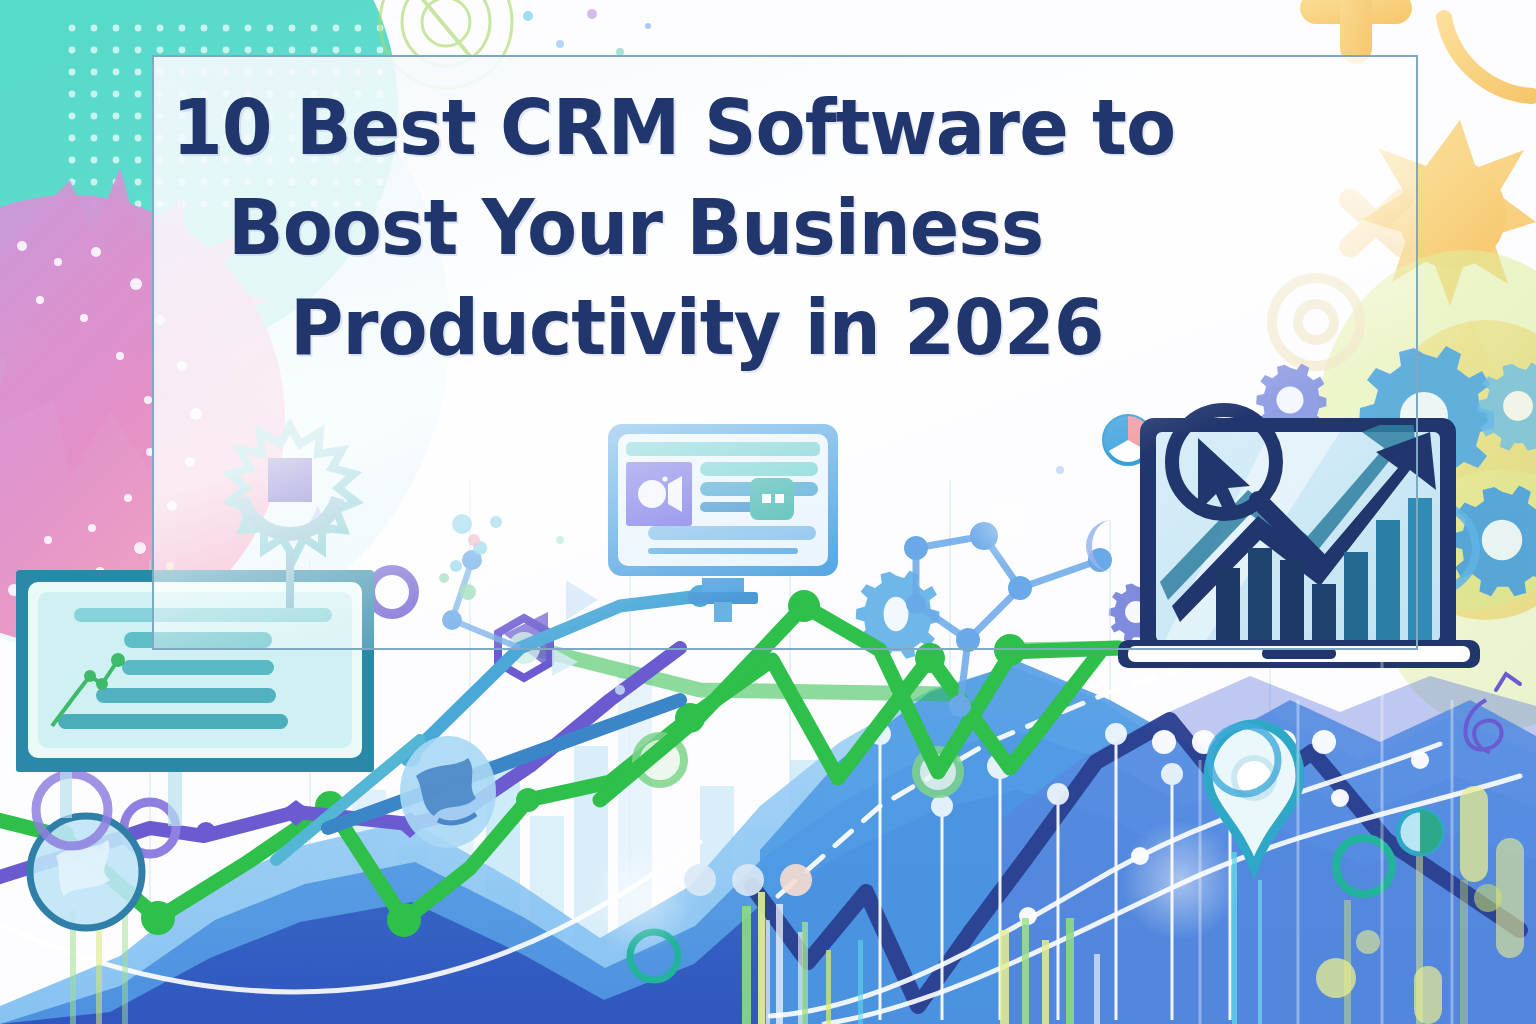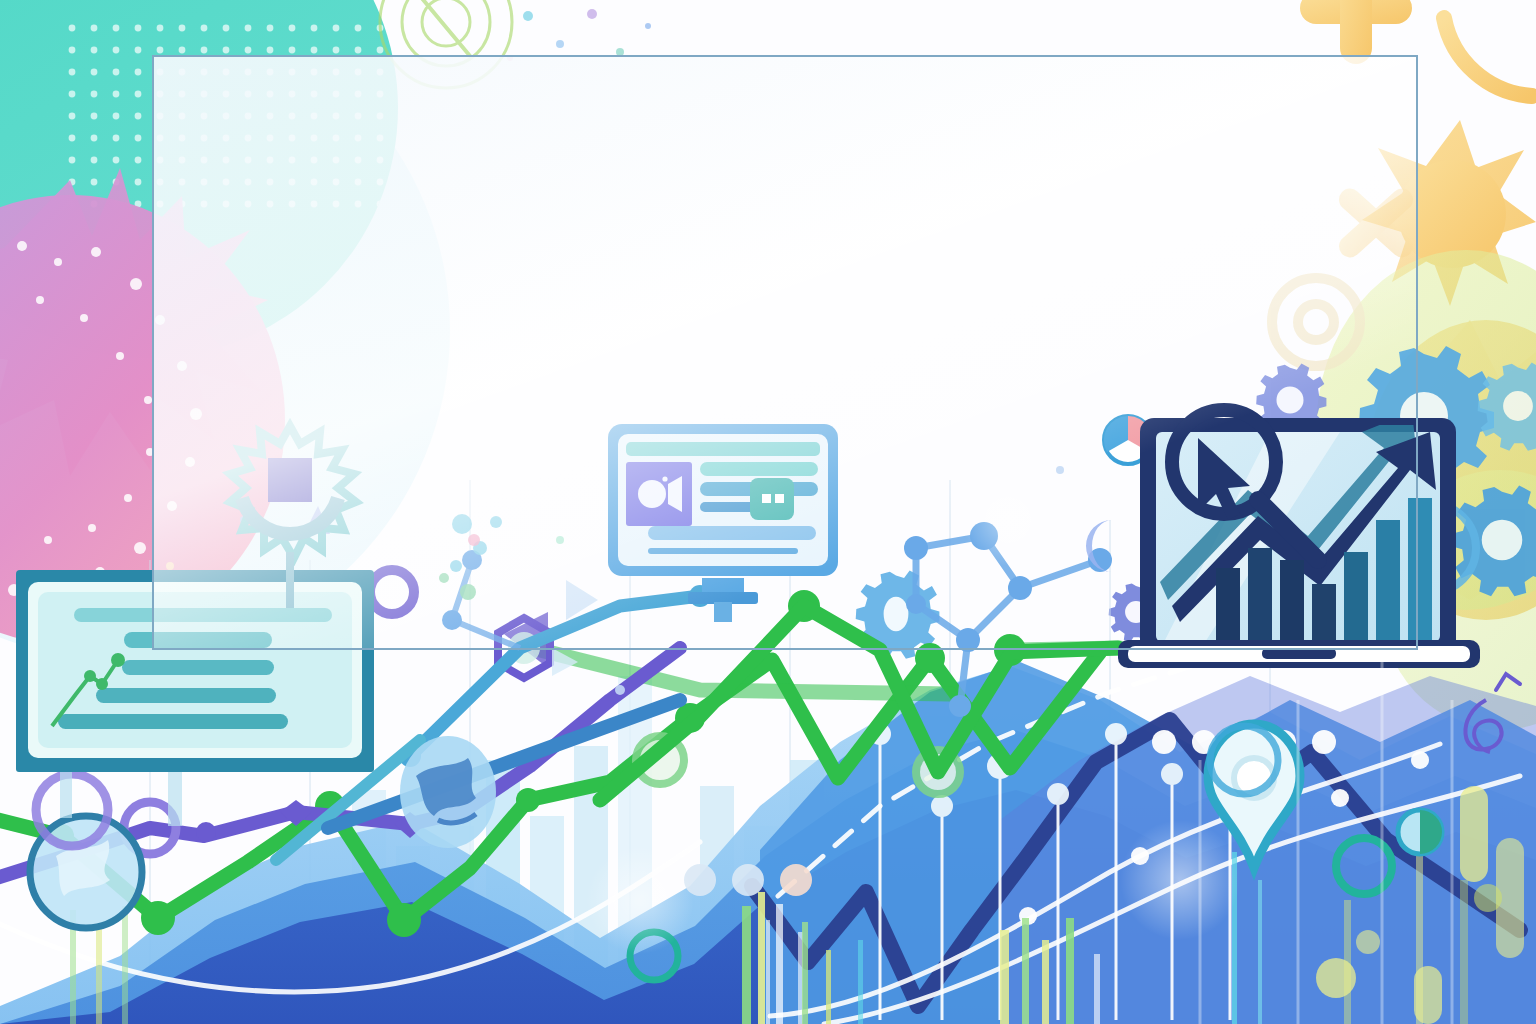--- a/index.html
+++ b/index.html
@@ -658,14 +658,19 @@
       <g opacity=".55">
         <circle cx="1180" cy="880" r="60" fill="url(#gGlow)"></circle>
         <circle cx="640" cy="900" r="54" fill="url(#gGlow)"></circle>
         <circle cx="1008" cy="520" r="46" fill="url(#gGlow)"></circle>
       </g>
     </g>
   </svg>
 
   <div id="title-frame"></div>
 
+  <div id="title-block">
+    <div class="title-line l1">10 Best CRM Software to</div>
+    <div class="title-line l2">Boost Your Business</div>
+    <div class="title-line l3">Productivity in 2026</div>
+  </div>
 
 </div>
 
 </body></html>

